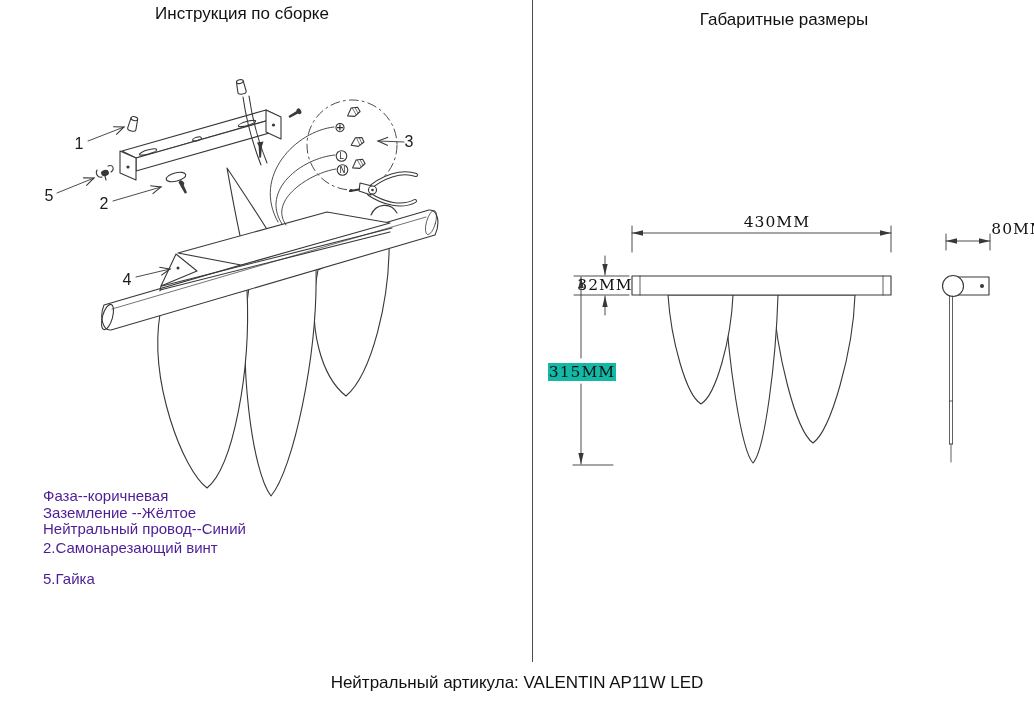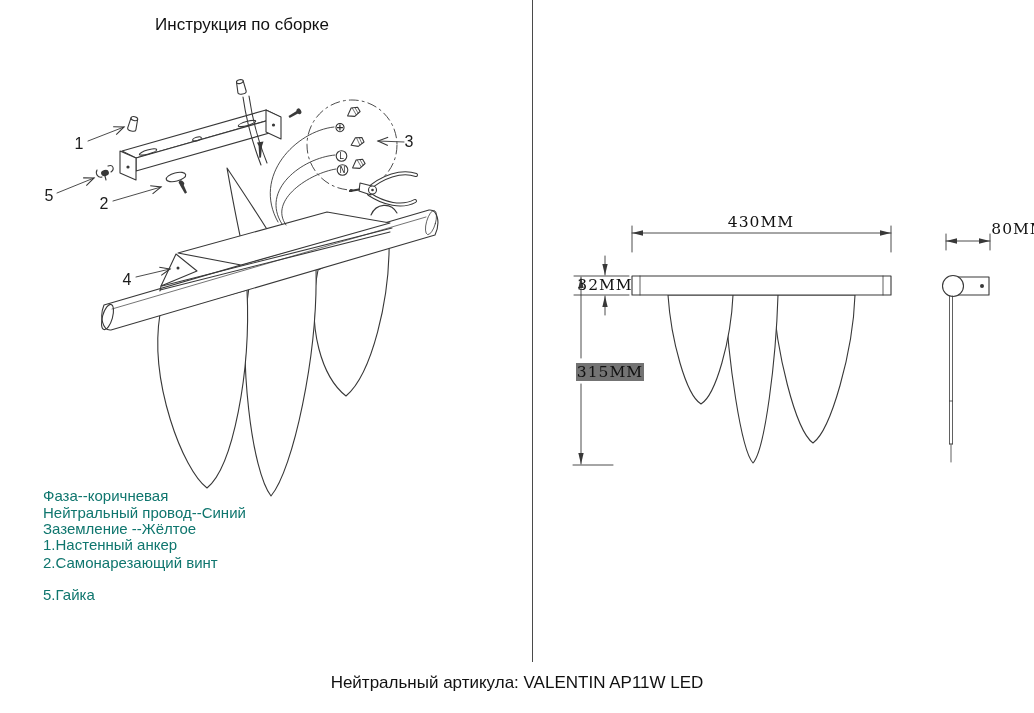--- a/index.html
+++ b/index.html
@@ -1,27 +1,27 @@
 <!DOCTYPE html>
 <html><head>
 <meta charset="utf-8">
 <style>
   html,body{margin:0;padding:0;background:#fff;}
   .page{position:relative;width:1034px;height:713px;background:#ffffff;overflow:hidden;
         font-family:"Liberation Sans", sans-serif;color:#1c1c1c;}
   .divider{position:absolute;left:532px;top:0;width:1px;height:662px;background:#4a4a4a;}
   .title{position:absolute;font-size:17px;text-align:center;color:#111;}
-  .title.left{left:122px;top:15px;width:240px;}
+  .title.left{left:122px;top:4px;width:240px;}
   .title.right{left:664px;top:10px;width:240px;}
   .footer{position:absolute;left:317px;top:673px;width:400px;text-align:center;font-size:17px;color:#111;}
-  .notes{position:absolute;left:43px;top:488px;font-size:15px;line-height:16.5px;color:#0f766e;}
+  .notes{position:absolute;left:43px;top:488px;font-size:15px;line-height:16.5px;color:#4c1d95;}
   .callout{position:absolute;font-size:16px;color:#1c1c1c;width:16px;text-align:center;}
   .dim{position:absolute;font-family:"DejaVu Serif", serif;font-size:15.5px;letter-spacing:1px;
        color:#111;text-align:center;white-space:nowrap;}
-  .dim.bg{background:#737373;margin-left:28px;}
+  .dim.bg{background:#14b8a6;}
   svg{position:absolute;left:0;top:0;}
   svg *{vector-effect:non-scaling-stroke;}
 </style>
 </head>
 <body>
 
 <div class="page">
 
   <svg width="1034" height="713" viewBox="0 0 1034 713">
     <defs>
@@ -193,36 +193,36 @@
       <g stroke-width="0.9">
         <path d="M946,234 L946,250 M990,234 L990,250"></path>
         <line x1="946" y1="241" x2="990" y2="241" marker-start="url(#mf)" marker-end="url(#mf)"></line>
       </g>
     </g>
   </svg>
 
   <div class="divider"></div>
 
   <div class="title left">Инструкция по сборке</div>
+  <div class="title right">Габаритные размеры</div>
 
   <div class="callout" style="left:71px;top:135px;">1</div>
   <div class="callout" style="left:41px;top:187px;">5</div>
   <div class="callout" style="left:96px;top:195px;">2</div>
   <div class="callout" style="left:119px;top:271px;">4</div>
   <div class="callout" style="left:401px;top:133px;">3</div>
 
-  <div class="dim" style="left:712px;top:213px;width:98px;">430MM</div>
+  <div class="dim" style="left:712px;top:213px;width:98px;text-align:right;">430MM</div>
   <div class="dim" style="left:986px;top:220px;width:66px;">80MM</div>
   <div class="dim" style="left:574px;top:276px;width:62px;">32MM</div>
   <div class="dim bg" style="left:548px;top:363px;width:68px;">315MM</div>
 
   <div class="notes">
     <div>Фаза--коричневая</div>
+    <div>Заземление --Жёлтое</div>
     <div>Нейтральный провод--Синий</div>
-    <div>Заземление --Жёлтое</div>
-    <div style="margin-top:-1px;">1.Настенный анкер</div>
     <div style="margin-top:2px;">2.Самонарезающий винт</div>
     <div style="margin-top:15px;">5.Гайка</div>
   </div>
 
   <div class="footer">Нейтральный артикула: VALENTIN AP11W LED</div>
 
 </div>
 
 </body></html>

